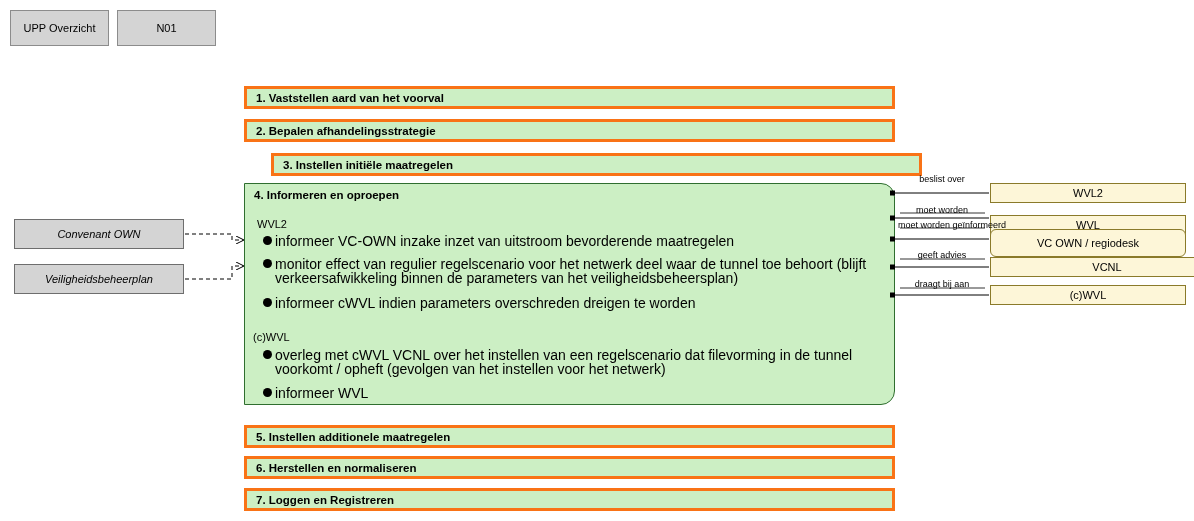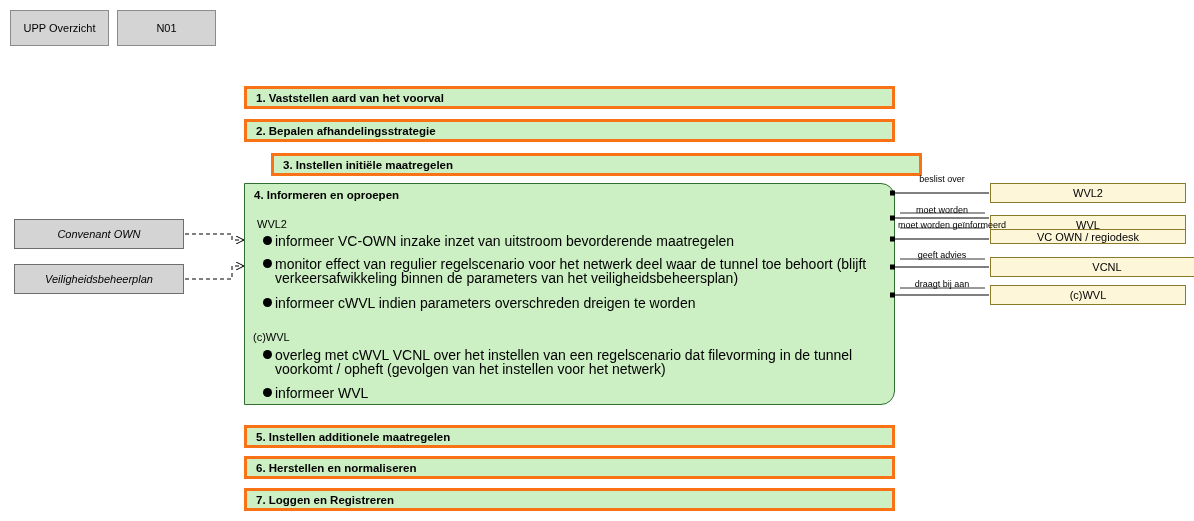--- a/index.html
+++ b/index.html
@@ -195,21 +195,21 @@
   <div class="abs stepbar" style="left:244px; top:488px; width:651px; height:23px;">
     <span>7. Loggen en Registreren</span>
   </div>
 
   <div class="abs rolebox" style="left:990px; top:183px; width:196px; height:20px;">
     <span>WVL2</span>
   </div>
   <div class="abs rolebox" style="left:990px; top:215px; width:196px; height:20px;">
     <span>WVL</span>
   </div>
-  <div class="abs rolebox" style="left:990px; top:229px; width:196px; height:15px;">
+  <div class="abs rolebox" style="left:990px; top:229px; width:196px; height:28px;border-radius:6px;">
     <span>VC OWN / regiodesk</span>
   </div>
   <div class="abs rolebox" style="left:990px; top:257px; width:234px; height:20px;">
     <span>VCNL</span>
   </div>
   <div class="abs rolebox" style="left:990px; top:285px; width:196px; height:20px;">
     <span>(c)WVL</span>
   </div>
 
   <div class="edge-label" style="left:898px; top:174px; width:88px;">beslist over</div>

